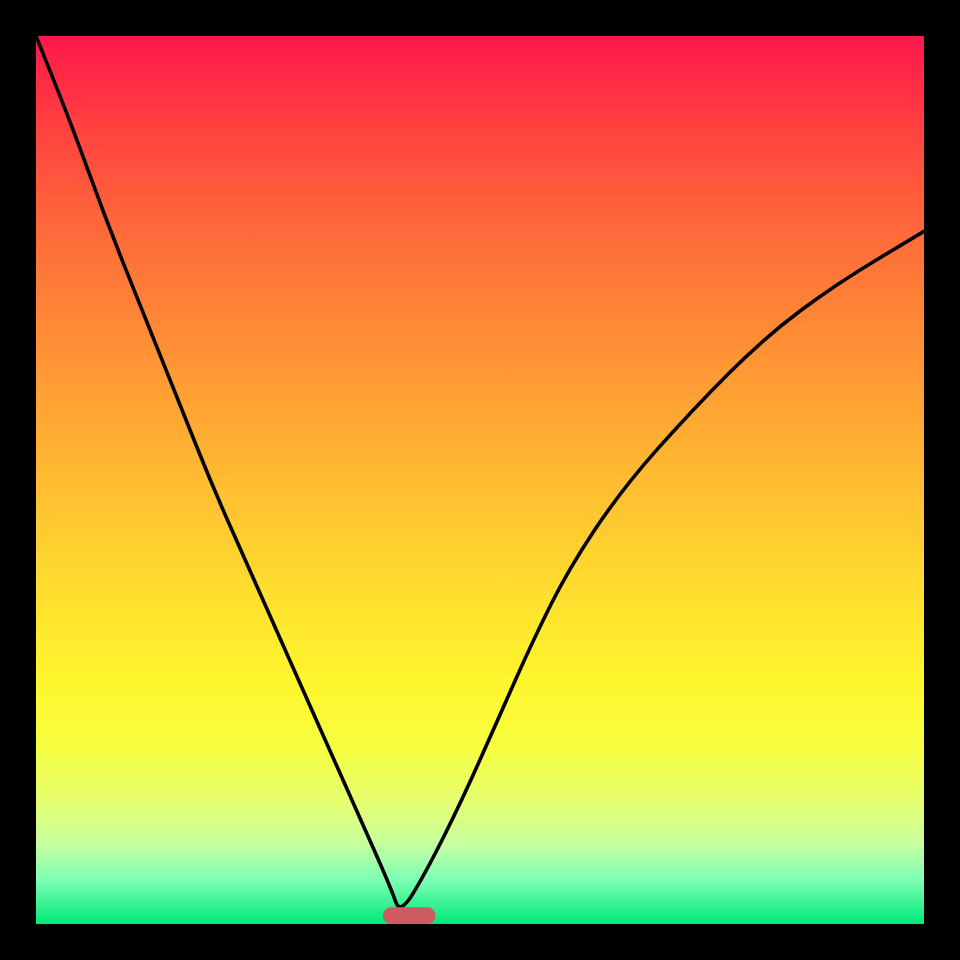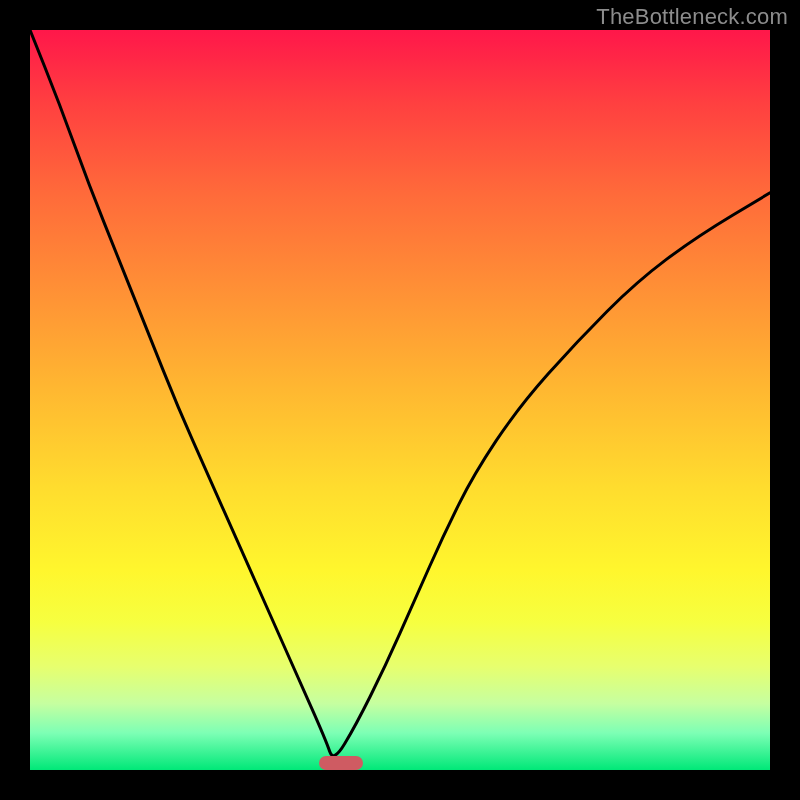--- a/index.html
+++ b/index.html
@@ -60,20 +60,19 @@
     position: absolute;
     height: 14px;
     border-radius: 7px;
     background: #cf5b62;
   }
 </style>
 </head>
 <body>
 
 <div class="frame">
-  <div class="watermark">TheBottleneck.com</div>
   <div class="plot">
     <svg class="curve" viewBox="0 0 740 740" preserveAspectRatio="none">
       <path id="curve-path" fill="none" stroke="#000000" stroke-width="3" stroke-linecap="round" stroke-linejoin="round" d="M 0.0 0.0 Q 0.0 0.0 14.8 37.0 Q 29.6 74.0 44.4 114.7 Q 59.2 155.4 74.0 192.4 Q 88.8 229.4 103.6 266.4 Q 118.4 303.4 133.2 340.4 Q 148.0 377.4 162.8 410.7 Q 177.6 444.0 192.4 477.3 Q 207.2 510.6 222.0 543.9 Q 236.8 577.2 251.6 610.5 Q 266.4 643.8 281.2 677.1 Q 296.0 710.4 299.7 721.5 Q 303.4 732.6 314.5 714.1 Q 325.6 695.6 340.4 666.0 Q 355.2 636.4 370.0 603.1 Q 384.8 569.8 399.6 536.5 Q 414.4 503.2 429.2 473.6 Q 444.0 444.0 466.2 410.7 Q 488.4 377.4 518.0 344.1 Q 547.6 310.8 577.2 281.2 Q 606.8 251.6 636.4 229.4 Q 666.0 207.2 703.0 185.0 T 740.0 162.8"></path>
     </svg>
     <div id="marker" class="marker" style="left: 288.6px; width: 44.4px; top: 726.3px; background: rgb(207, 91, 98);"></div>
   </div>
 </div>
 
 </body></html>

